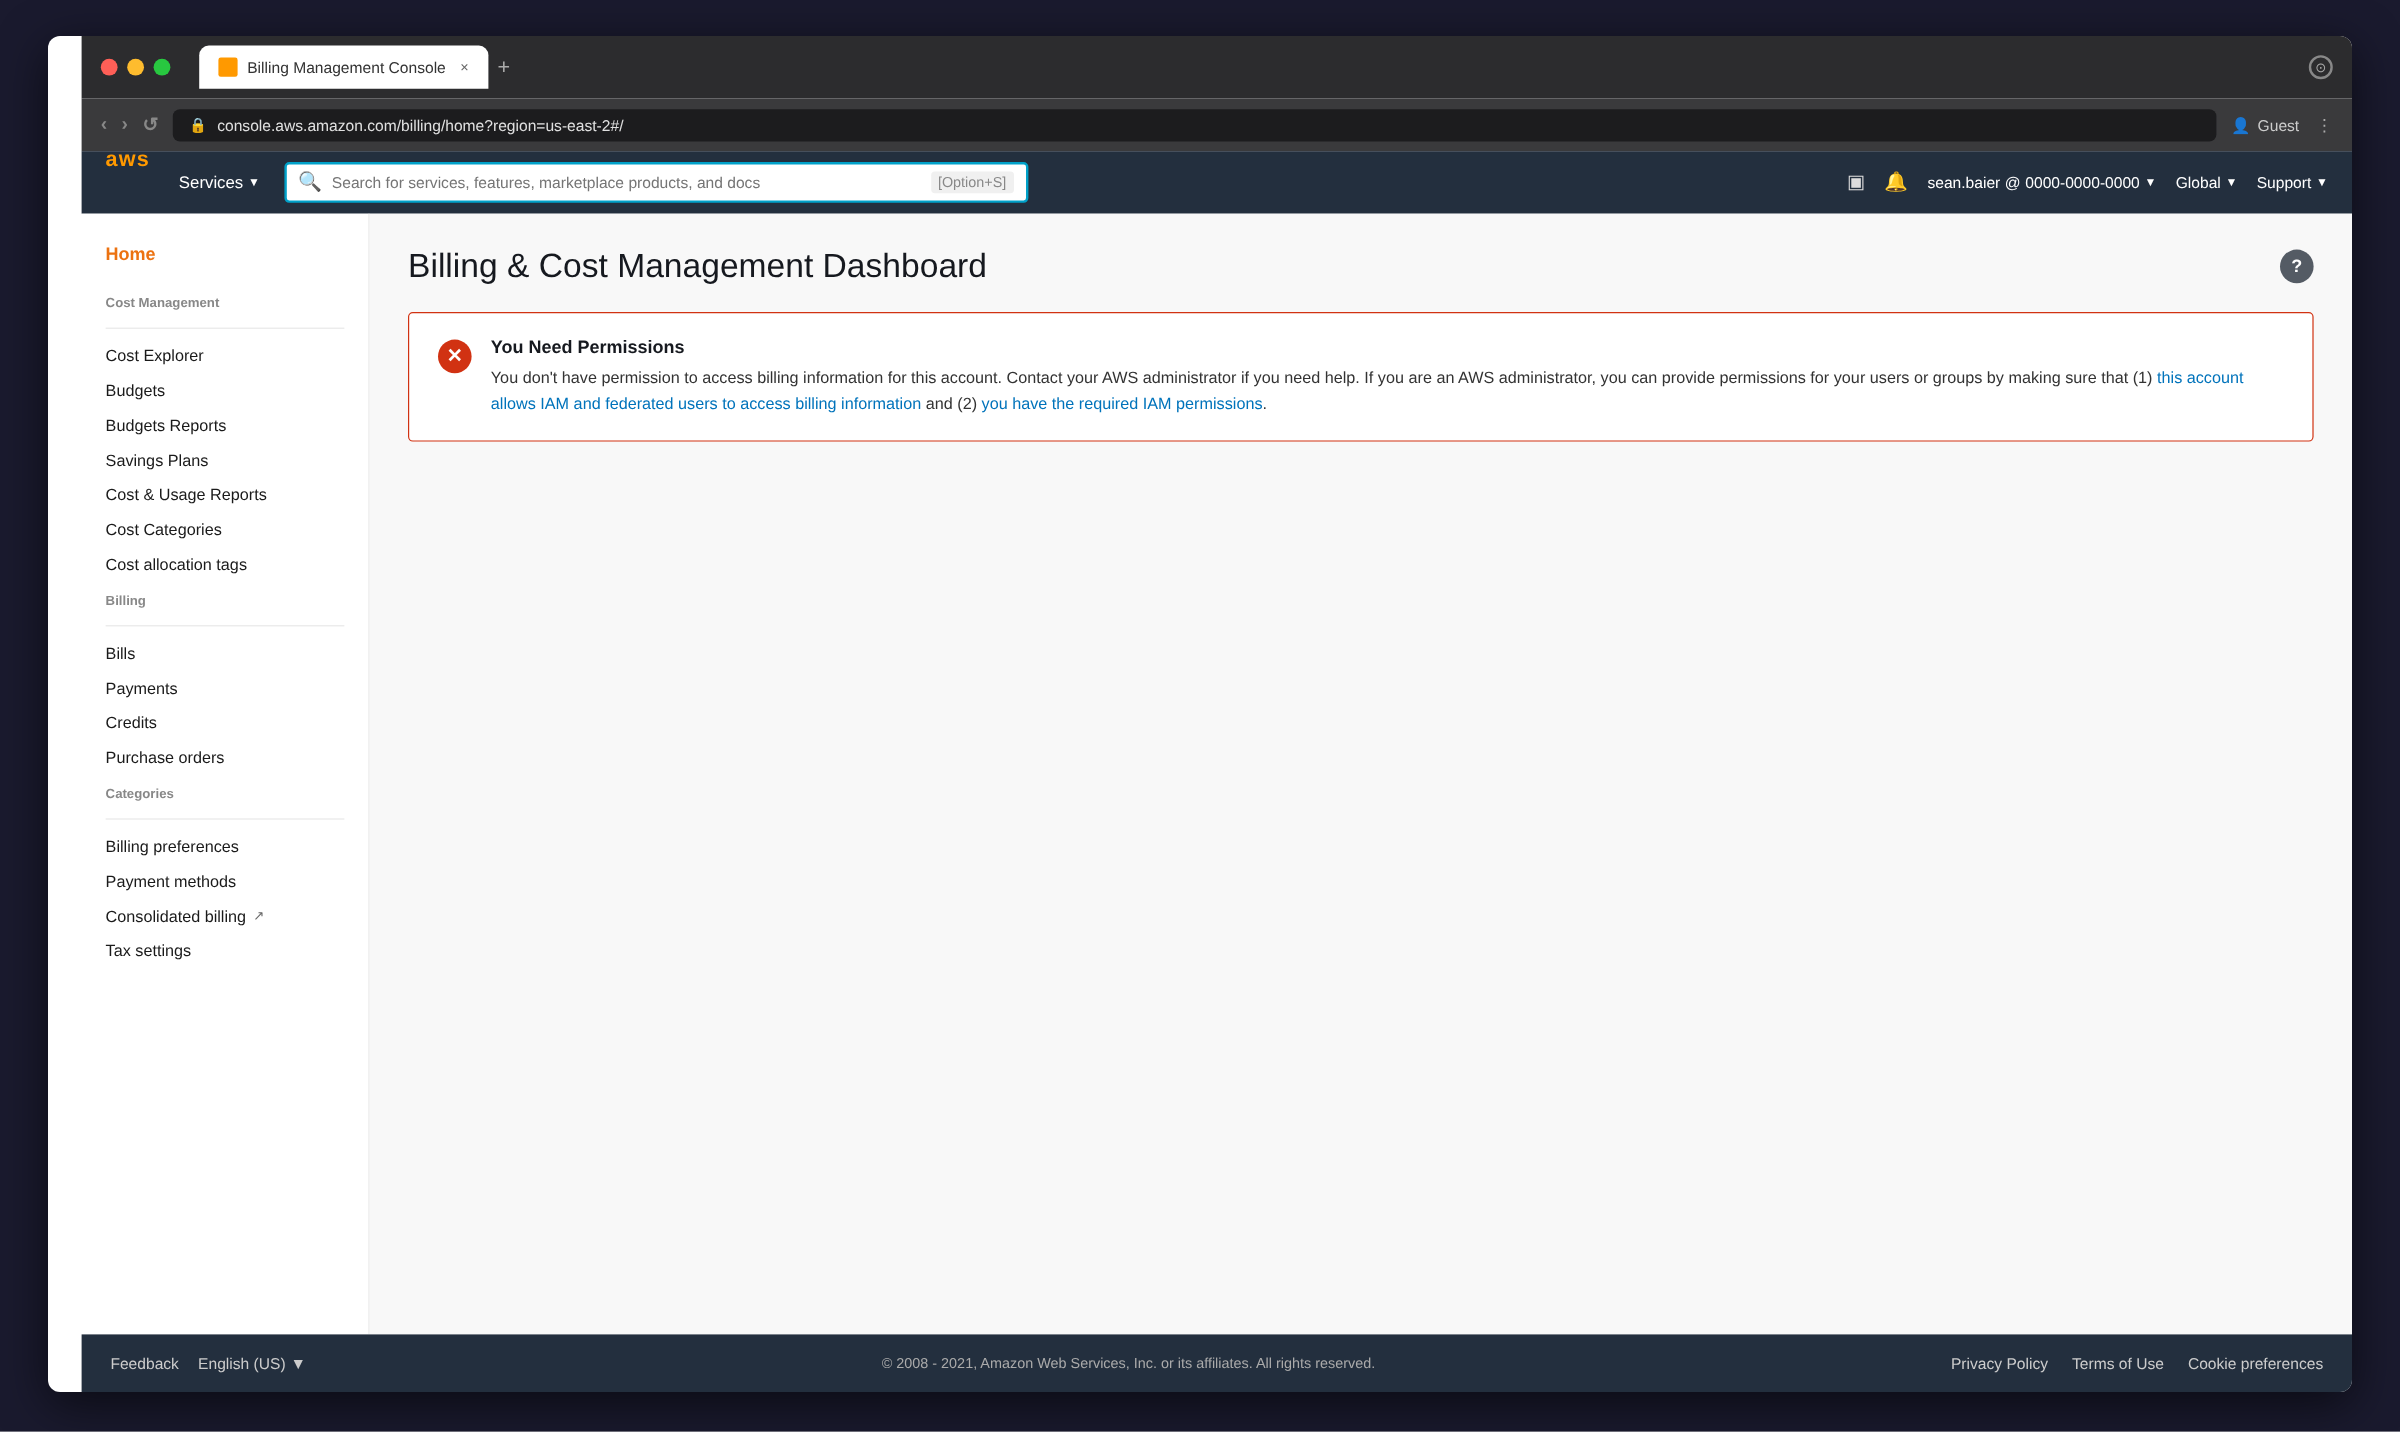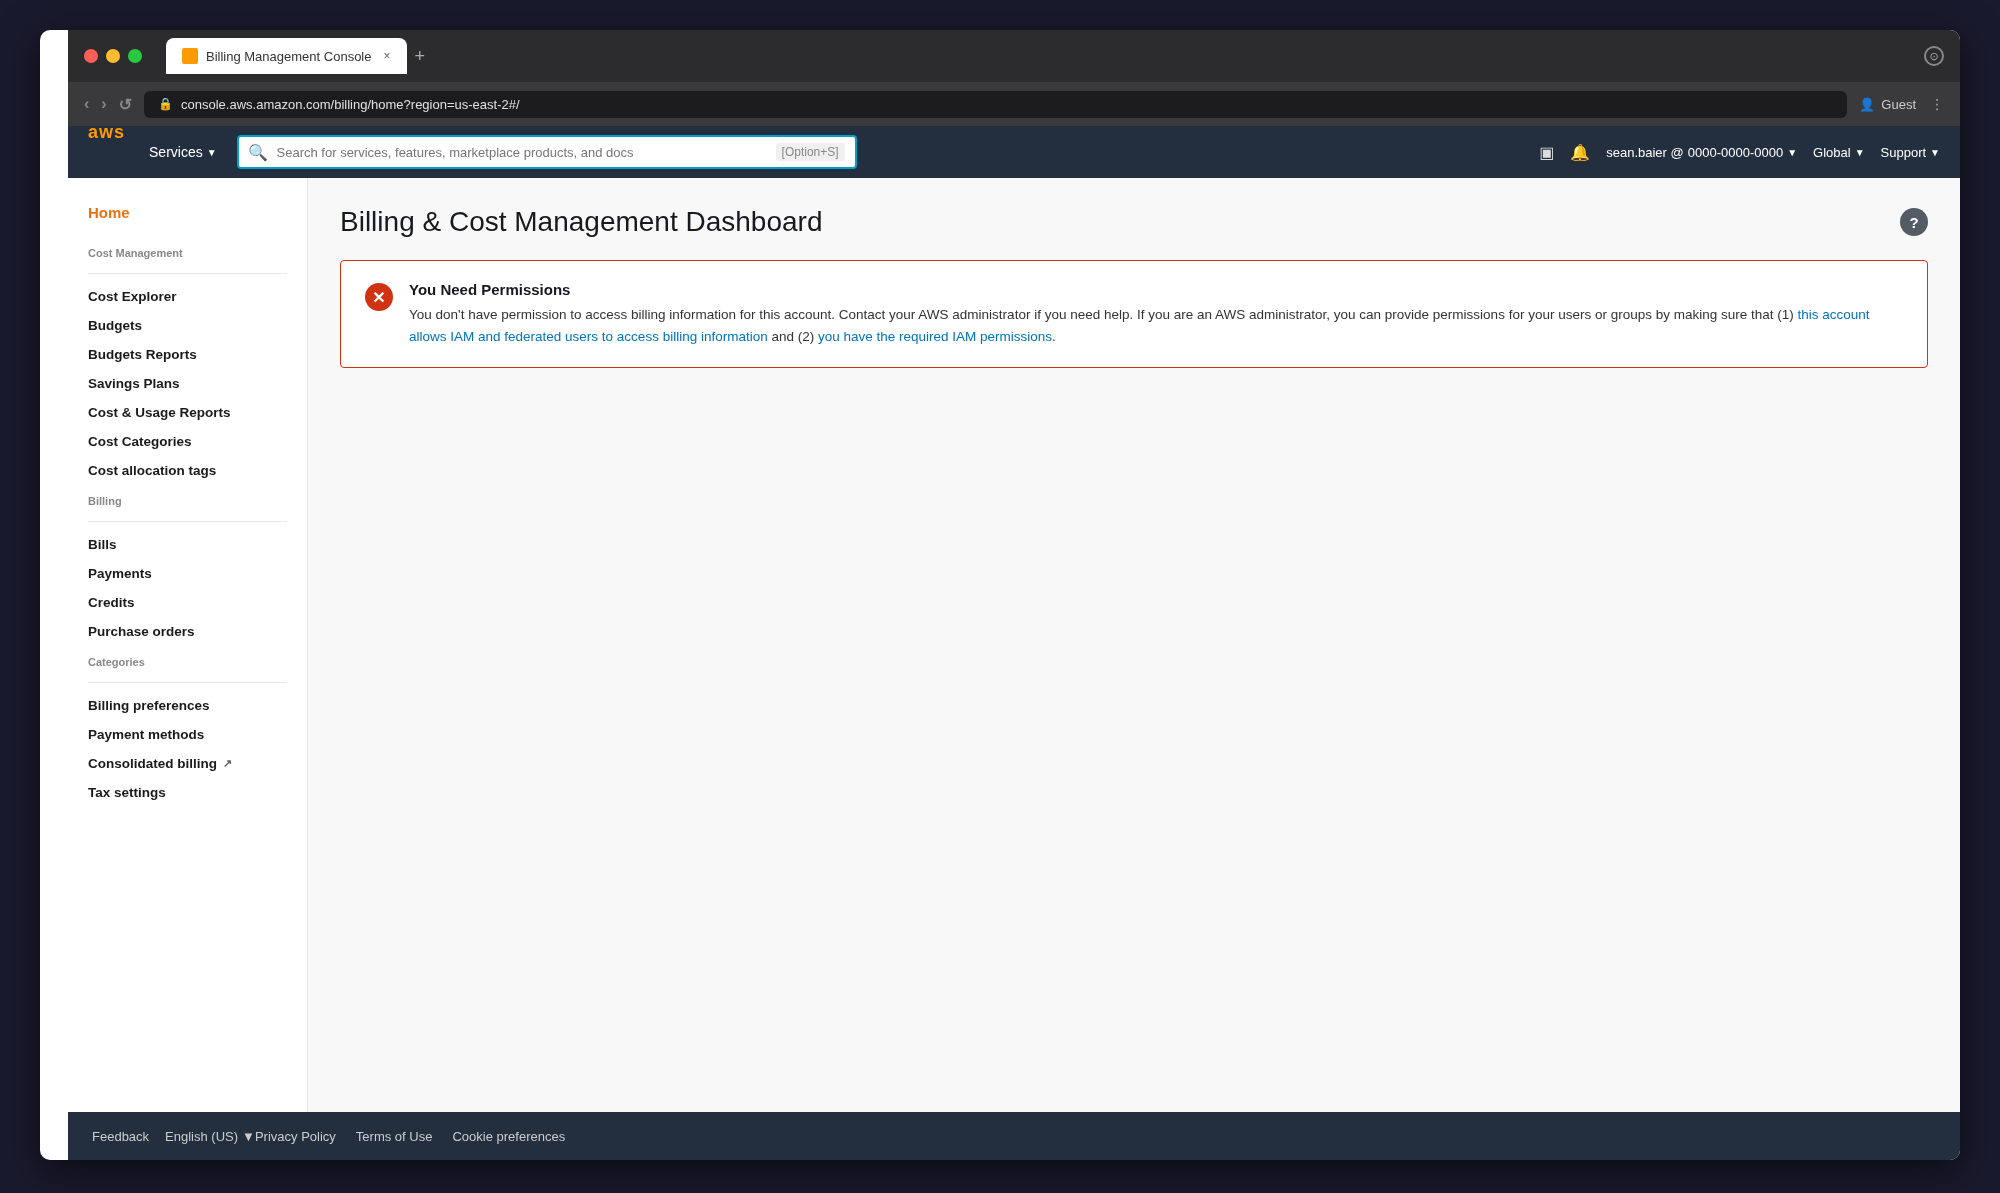--- a/index.html
+++ b/index.html
@@ -262,21 +262,20 @@
       margin: 8px 20px;
     }
     .sidebar-item {
       padding: 7px 20px;
       font-size: 13.5px;
       color: #1a1a1a;
       cursor: pointer;
       display: flex;
       align-items: center;
       gap: 6px;
-      font-weight: bold;
     }
     .ext-icon { font-size: 11px; color: #666; }
 
     
     .page-content {
       flex: 1;
       padding: 28px 32px;
       background: #f8f8f8;
       overflow-y: auto;
     }
@@ -546,19 +545,20 @@
   </div>
 
   <div class="footer">
     <div class="footer-left">
       <span class="footer-feedback">Feedback</span>
       <div class="footer-lang">
         <span>English (US)</span>
         <span>▼</span>
       </div>
     </div>
+    <div class="footer-center">© 2008 - 2021, Amazon Web Services, Inc. or its affiliates. All rights reserved.</div>
     <div class="footer-right">
       <a class="footer-link" href="#">Privacy Policy</a>
       <a class="footer-link" href="#">Terms of Use</a>
       <a class="footer-link" href="#">Cookie preferences</a>
     </div>
   </div>
 </div>
 
 </body></html>

